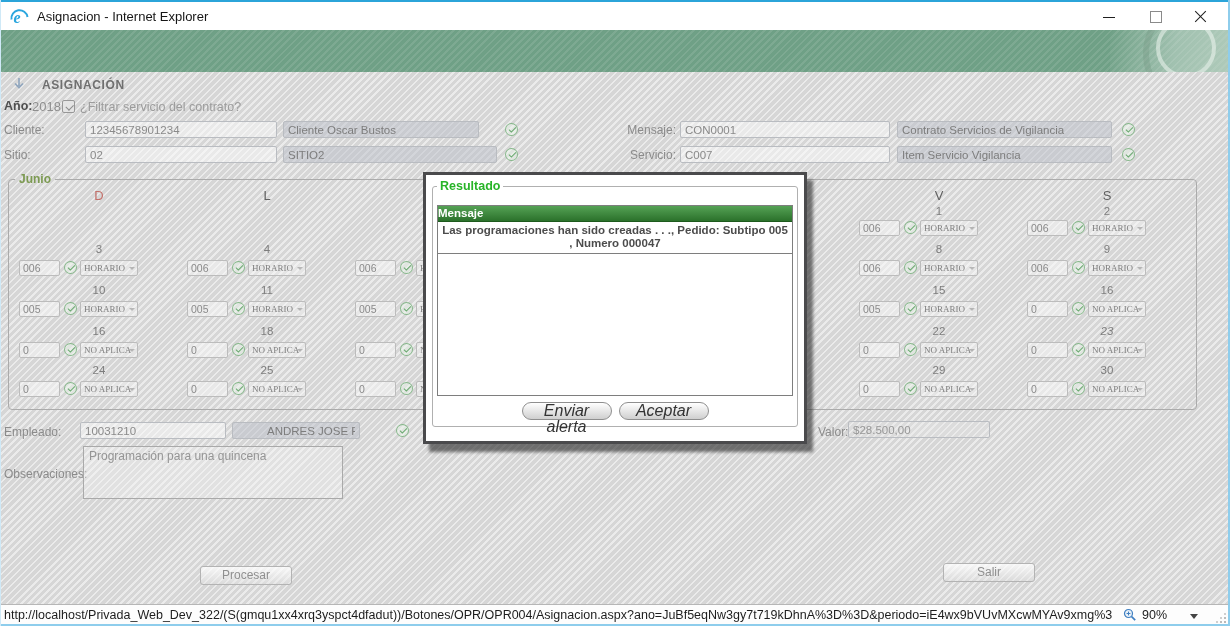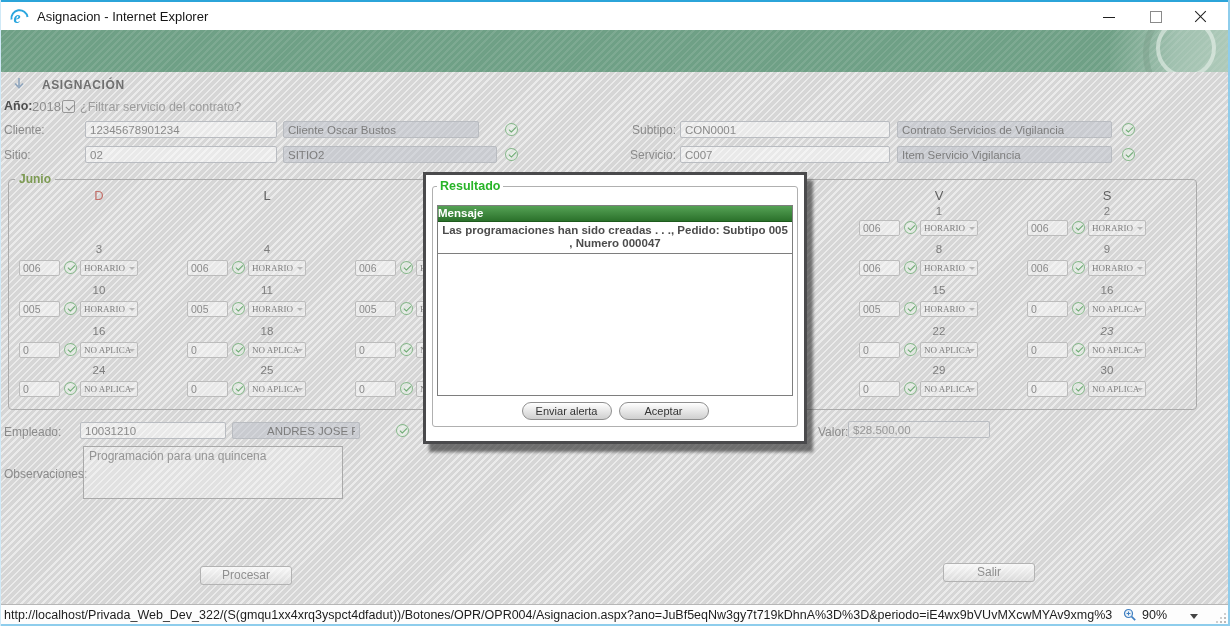--- a/index.html
+++ b/index.html
@@ -95,22 +95,22 @@
   fieldset.res{position:absolute;left:6px;right:6px;top:4px;bottom:14px;margin:0;padding:0;
        border:1px solid #b0b0b0;border-radius:3px;}
   legend.res-leg{margin-left:4px;padding:0 3px;font-size:12.5px;font-weight:bold;color:#28b428;}
   .panel{position:absolute;left:4px;right:4px;top:12px;bottom:30px;border:1px solid #7e7e7e;background:#fff;}
   .mhead{height:15px;line-height:15px;font-size:11.5px;font-weight:bold;color:#fff;
        background:linear-gradient(#55a255,#2b712b);border-bottom:1px solid #1d5a1d;}
   .mmsg{padding:2px 3px 3px;font-size:11.5px;font-weight:bold;color:#4c4c4c;text-align:center;line-height:13px;
        border-bottom:1px solid #7e7e7e;}
   .btnrow{position:absolute;left:0;right:0;bottom:6px;display:flex;justify-content:center;gap:7px;}
   .mbtn{width:90px;height:18px;box-sizing:border-box;border:1px solid #8f8f8f;border-radius:9px;
-       background:linear-gradient(#ffffff,#cfcfcf);font-family:inherit;font-size:11px;color:#333;
-       text-align:center;line-height:16px;padding:0;}
+       background:linear-gradient(#ffffff,#cfcfcf);font-family:inherit;font-size:16px;color:#333;
+       text-align:center;line-height:16px;padding:0;font-style:italic;}
 
   
   .statusbar{position:absolute;left:0;top:604px;width:100%;height:22px;box-sizing:border-box;background:#fdfdfd;
        border-top:1px solid #b6b6b6;}
   .url{position:absolute;left:4px;top:3px;max-width:1108px;overflow:hidden;font-size:12.5px;color:#1d1d1d;white-space:nowrap;}
   .zoomwrap{position:absolute;left:1120px;top:0;width:90px;height:21px;}
   .zoomlbl{position:absolute;left:22px;top:3px;font-size:12.5px;color:#222;}
   .magsvg{position:absolute;left:3px;top:3px;}
   .zcaret{position:absolute;left:1190px;top:9px;border-left:4px solid transparent;border-right:4px solid transparent;
        border-top:5px solid #444;}
@@ -165,21 +165,21 @@
     <span class="lblb" style="left:4px;top:27px;">Año:</span>
     <span class="yr" style="left:32px;top:27px;">2018</span>
     <span class="chk checked" id="filter-chk" style="left:62px;top:28px;"></span>
     <span class="lbl" style="left:80px;top:28px;font-size:12.5px;color:#9c9c9c;">¿Filtrar servicio del contrato?</span>
 
     <span class="lbl" style="left:4px;top:51px;">Cliente:</span>
     <input class="tbox" style="left: 85px; top: 49px; width: 192px;" value="12345678901234">
     <input class="tbox ro" style="left: 283px; top: 49px; width: 196px;" value="Cliente Oscar Bustos">
     <span class="vicon" style="left:505px;top:51px;"></span>
 
-    <span class="lbl lblr" style="left:618px;top:51px;">Subtipo:</span>
+    <span class="lbl lblr" style="left:618px;top:51px;">Mensaje:</span>
     <input class="tbox" style="left: 680px; top: 49px; width: 210px;" value="CON0001">
     <input class="tbox ro" style="left: 897px; top: 49px; width: 215px;" value="Contrato Servicios de Vigilancia">
     <span class="vicon" style="left:1122px;top:51px;"></span>
 
     <span class="lbl" style="left:4px;top:76px;">Sitio:</span>
     <input class="tbox" style="left: 85px; top: 74px; width: 192px;" value="02">
     <input class="tbox ro" style="left: 283px; top: 74px; width: 214px;" value="SITIO2">
     <span class="vicon" style="left:505px;top:76px;"></span>
 
     <span class="lbl lblr" style="left:618px;top:76px;">Servicio:</span>

